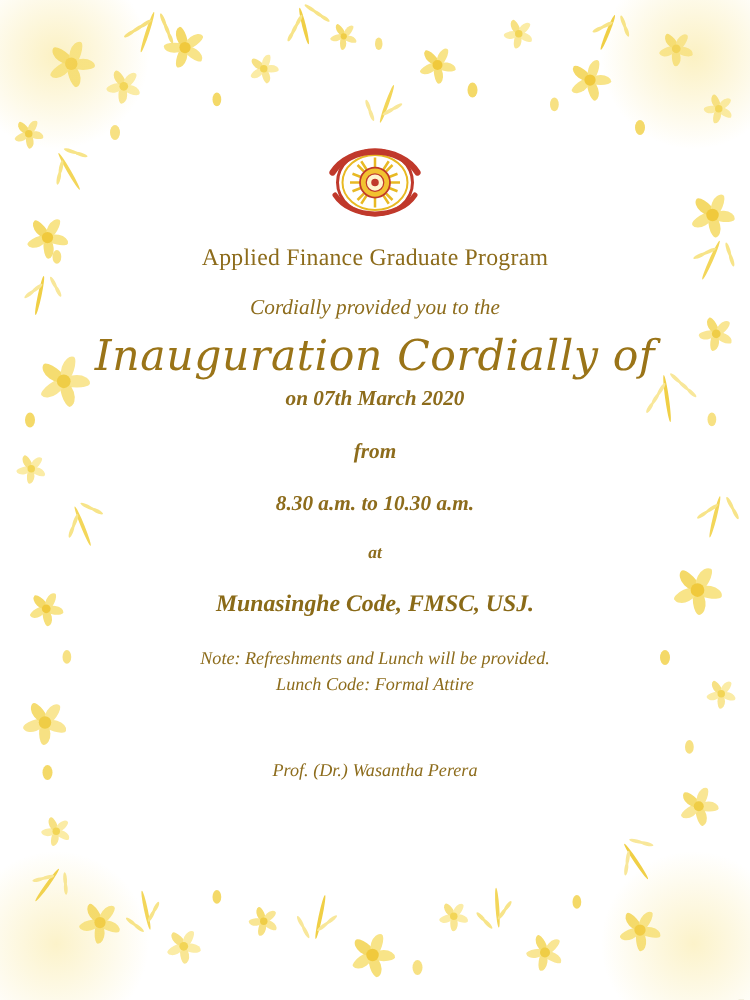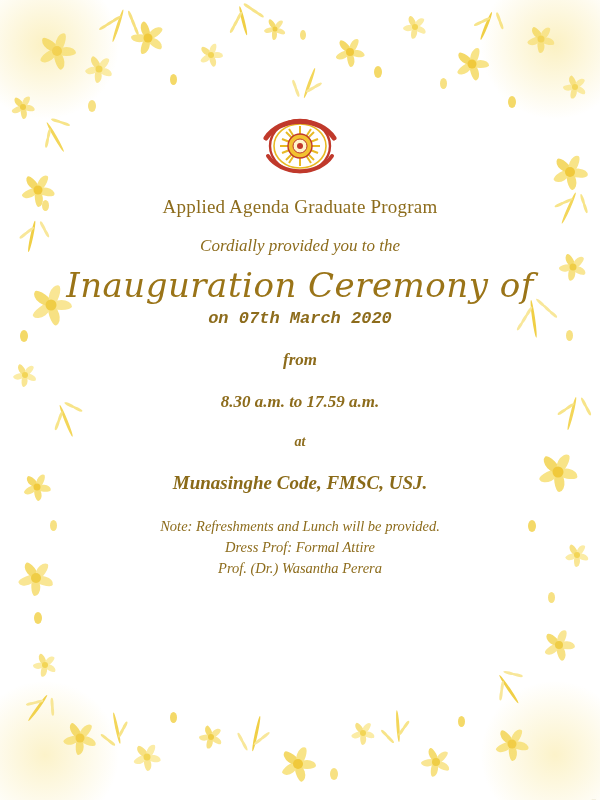--- a/index.html
+++ b/index.html
@@ -107,21 +107,20 @@
     font-size: 21px;
     color: #b8902c;
     margin-bottom: 22px;
   }
   .dateline {
     font-size: 17px;
     font-style: italic;
     font-weight: bold;
     color: #8d6c1c;
     margin-bottom: 22px;
-    font-family: Liberation Mono, monospace;
   }
   .from {
     font-size: 17px;
     font-style: italic;
     font-weight: bold;
     color: #8d6c1c;
     margin-bottom: 22px;
   }
   .time {
     font-size: 17px;
@@ -148,20 +147,21 @@
     font-size: 14.5px;
     font-style: italic;
     color: #8d6c1c;
     margin-bottom: 14px;
   }
   .note {
     font-size: 14.5px;
     font-style: italic;
     color: #8d6c1c;
     line-height: 1.45;
+    margin-bottom: 48px;
   }
   .sign {
     font-size: 14.5px;
     font-style: italic;
     color: #8d6c1c;
     line-height: 1.5;
   }
 
   .watermark {
     position: absolute;
@@ -578,31 +578,31 @@
         <circle cx="42" cy="34" r="7" fill="#fff5cc" stroke="#c0392b" stroke-width="1"></circle>
         <circle cx="42" cy="34" r="3" fill="#c0392b"></circle>
 
         <path d="M8 26 A38 30 0 0 1 76 26" fill="none" stroke="#c0392b" stroke-width="5" stroke-linecap="round"></path>
         <path d="M10 44 A36 28 0 0 0 74 44" fill="none" stroke="#c0392b" stroke-width="4" stroke-linecap="round"></path>
       </svg>
     </div>
   </div>
 
   <div class="content">
-    <div class="line1">Applied Agenda Graduate Program</div>
+    <div class="line1">Applied Finance Graduate Program</div>
     <div class="line2">Cordially provided you to the</div>
-    <div class="title">Inauguration Ceremony of</div>
+    <div class="title">Inauguration Cordially of</div>
     <div class="dateline">on 07th March 2020</div>
     <div class="from">from</div>
-    <div class="time">8.30 a.m. to 17.59 a.m.</div>
+    <div class="time">8.30 a.m. to 10.30 a.m.</div>
     <div class="at">at</div>
     <div class="venue">Munasinghe Code, FMSC, USJ.</div>
     <div class="note">
       <div>Note: Refreshments and Lunch will be provided.</div>
-      <div>Dress Prof: Formal Attire</div>
+      <div>Lunch Code: Formal Attire</div>
     </div>
     <div class="sign">
       <div>Prof. (Dr.) Wasantha Perera</div>
     </div>
   </div>
 
   <div class="watermark">dreamstime.com</div>
 </div>
 
 </body></html>

